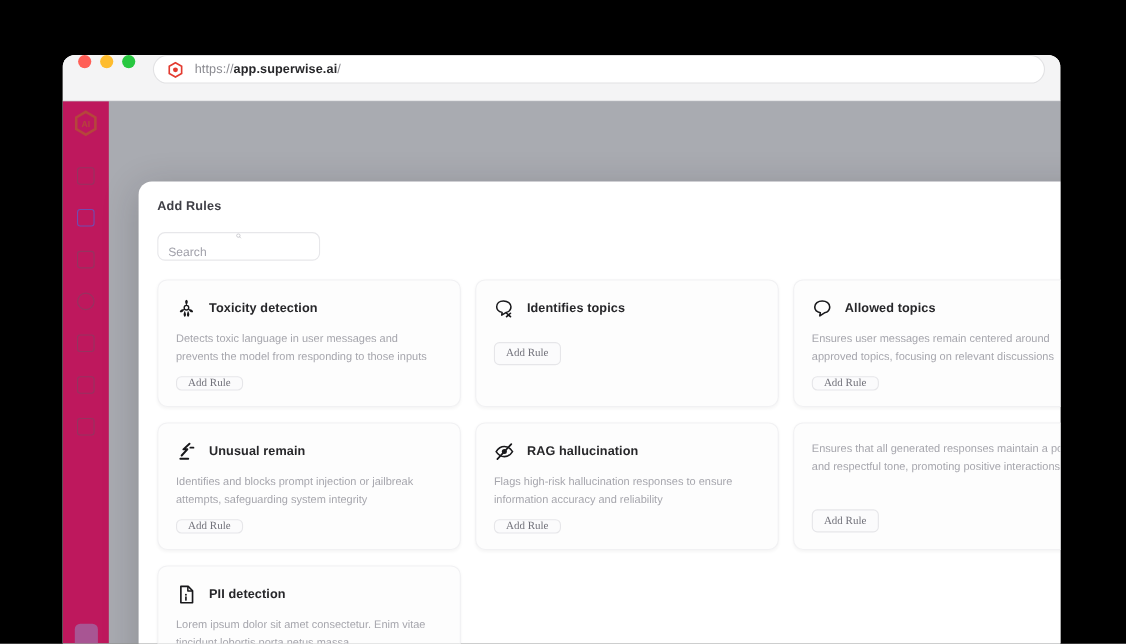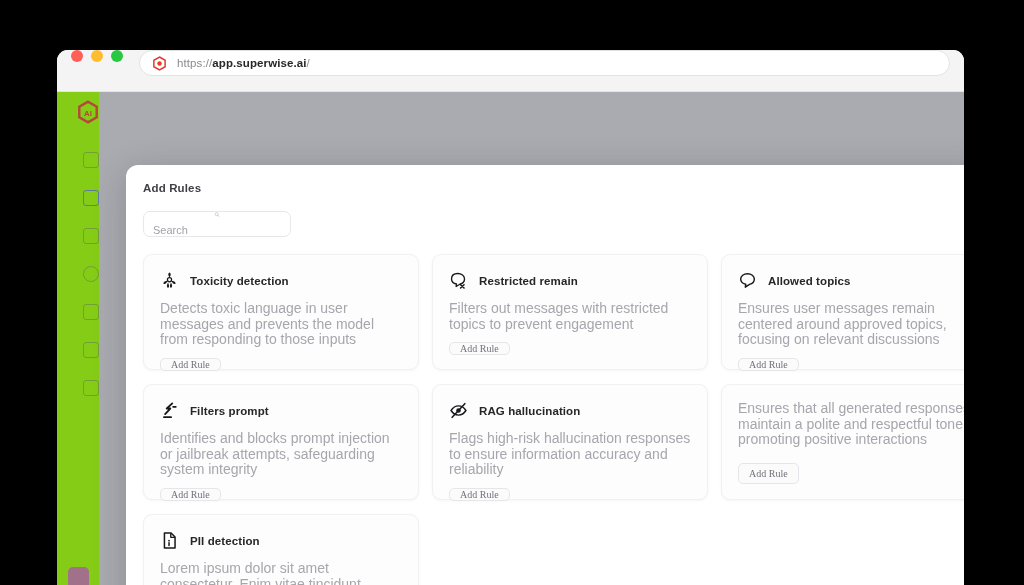--- a/index.html
+++ b/index.html
@@ -70,24 +70,24 @@
     left: 0; top: 42px;
     width: 907px; height: 493px;
     background: #a9abb1;
     overflow: hidden;
   }
 
   #app-sidebar {
     position: absolute;
     left: 0; top: 0;
     width: 42px; height: 100%;
-    background: #84cc16;
+    background: #be185d;
     display: flex;
     flex-direction: column;
-    align-items: flex-end;
+    align-items: center;
     padding-top: 8px;
   }
 
   .sb-logo { width: 22px; height: 25px; margin-bottom: 16px; display:block; }
 
   .sb-item {
     width: 16px; height: 16px;
     margin: 11px 0;
     border: 1.4px solid rgba(90,92,100,0.40);
     border-radius: 3px;
@@ -207,21 +207,21 @@
     margin-bottom: 11px;
   }
   .card-icon { width: 19px; height: 19px; flex: none; color: #18181b; display:block; }
   .card-title {
     font-size: 11.5px;
     font-weight: 700;
     color: #27272a;
     letter-spacing: 0.1px;
   }
   .card-desc {
-    font-size: 14px;
+    font-size: 10px;
     line-height: 15.5px;
     color: #a6a6ad;
     margin-bottom: auto;
   }
 
   .add-rule-btn {
     align-self: flex-start;
     margin-top: 10px;
     height: 21px;
     padding: 0 10px;
@@ -315,23 +315,22 @@
           <div class="card-desc">Detects toxic language in user messages and prevents the model from responding to those inputs</div>
           <button class="add-rule-btn">Add Rule</button>
         </div>
 
         <div class="rule-card">
           <div class="card-head">
             <svg class="card-icon" viewBox="0 0 24 24">
               <path d="M11 3.2 C15.8 3.2 19.6 6 19.6 10 C19.6 13.2 17.2 15.6 14.2 16.4 L9 19.6 L9.4 16.4 C5.6 15.6 3.2 13.2 3.2 10 C3.2 6 6.2 3.2 11 3.2 Z" fill="none" stroke="currentColor" stroke-width="1.7" stroke-linejoin="round"></path>
               <path d="M14.6 17.4 L19 21.4 M19 17.4 L14.6 21.4" stroke="currentColor" stroke-width="1.9" stroke-linecap="round"></path>
             </svg>
-            <span class="card-title">Restricted remain</span>
-          </div>
-          <div class="card-desc">Filters out messages with restricted topics to prevent engagement</div>
+            <span class="card-title">Identifies topics</span>
+          </div>
           <button class="add-rule-btn">Add Rule</button>
         </div>
 
         <div class="rule-card">
           <div class="card-head">
             <svg class="card-icon" viewBox="0 0 24 24">
               <path d="M12 3.4 C16.8 3.4 20.6 6.2 20.6 10.2 C20.6 13.6 18 16.2 14.6 16.9 L9.2 20.4 L9.8 16.8 C6 16 3.4 13.5 3.4 10.2 C3.4 6.2 7.2 3.4 12 3.4 Z" fill="none" stroke="currentColor" stroke-width="1.8" stroke-linejoin="round"></path>
             </svg>
             <span class="card-title">Allowed topics</span>
           </div>
@@ -339,21 +338,21 @@
           <button class="add-rule-btn">Add Rule</button>
         </div>
 
         <div class="rule-card">
           <div class="card-head">
             <svg class="card-icon" viewBox="0 0 24 24">
               <path d="M15.5 3 L8.5 9.5 L13 9.5 L6.5 16.5" fill="none" stroke="currentColor" stroke-width="2.3" stroke-linecap="round" stroke-linejoin="round"></path>
               <path d="M5 20.4 L14 20.4" fill="none" stroke="currentColor" stroke-width="2.3" stroke-linecap="round"></path>
               <path d="M16.5 7.5 L20 7.5" fill="none" stroke="currentColor" stroke-width="2.1" stroke-linecap="round"></path>
             </svg>
-            <span class="card-title">Filters prompt</span>
+            <span class="card-title">Unusual remain</span>
           </div>
           <div class="card-desc">Identifies and blocks prompt injection or jailbreak attempts, safeguarding system integrity</div>
           <button class="add-rule-btn">Add Rule</button>
         </div>
 
         <div class="rule-card">
           <div class="card-head">
             <svg class="card-icon" viewBox="0 0 24 24">
               <path d="M2.6 12 C5 8.2 8.4 6.2 12 6.2 C15.6 6.2 19 8.2 21.4 12 C19 15.8 15.6 17.8 12 17.8 C8.4 17.8 5 15.8 2.6 12 Z" fill="none" stroke="currentColor" stroke-width="1.8"></path>
               <circle cx="12" cy="12" r="2.9" fill="currentColor"></circle>

